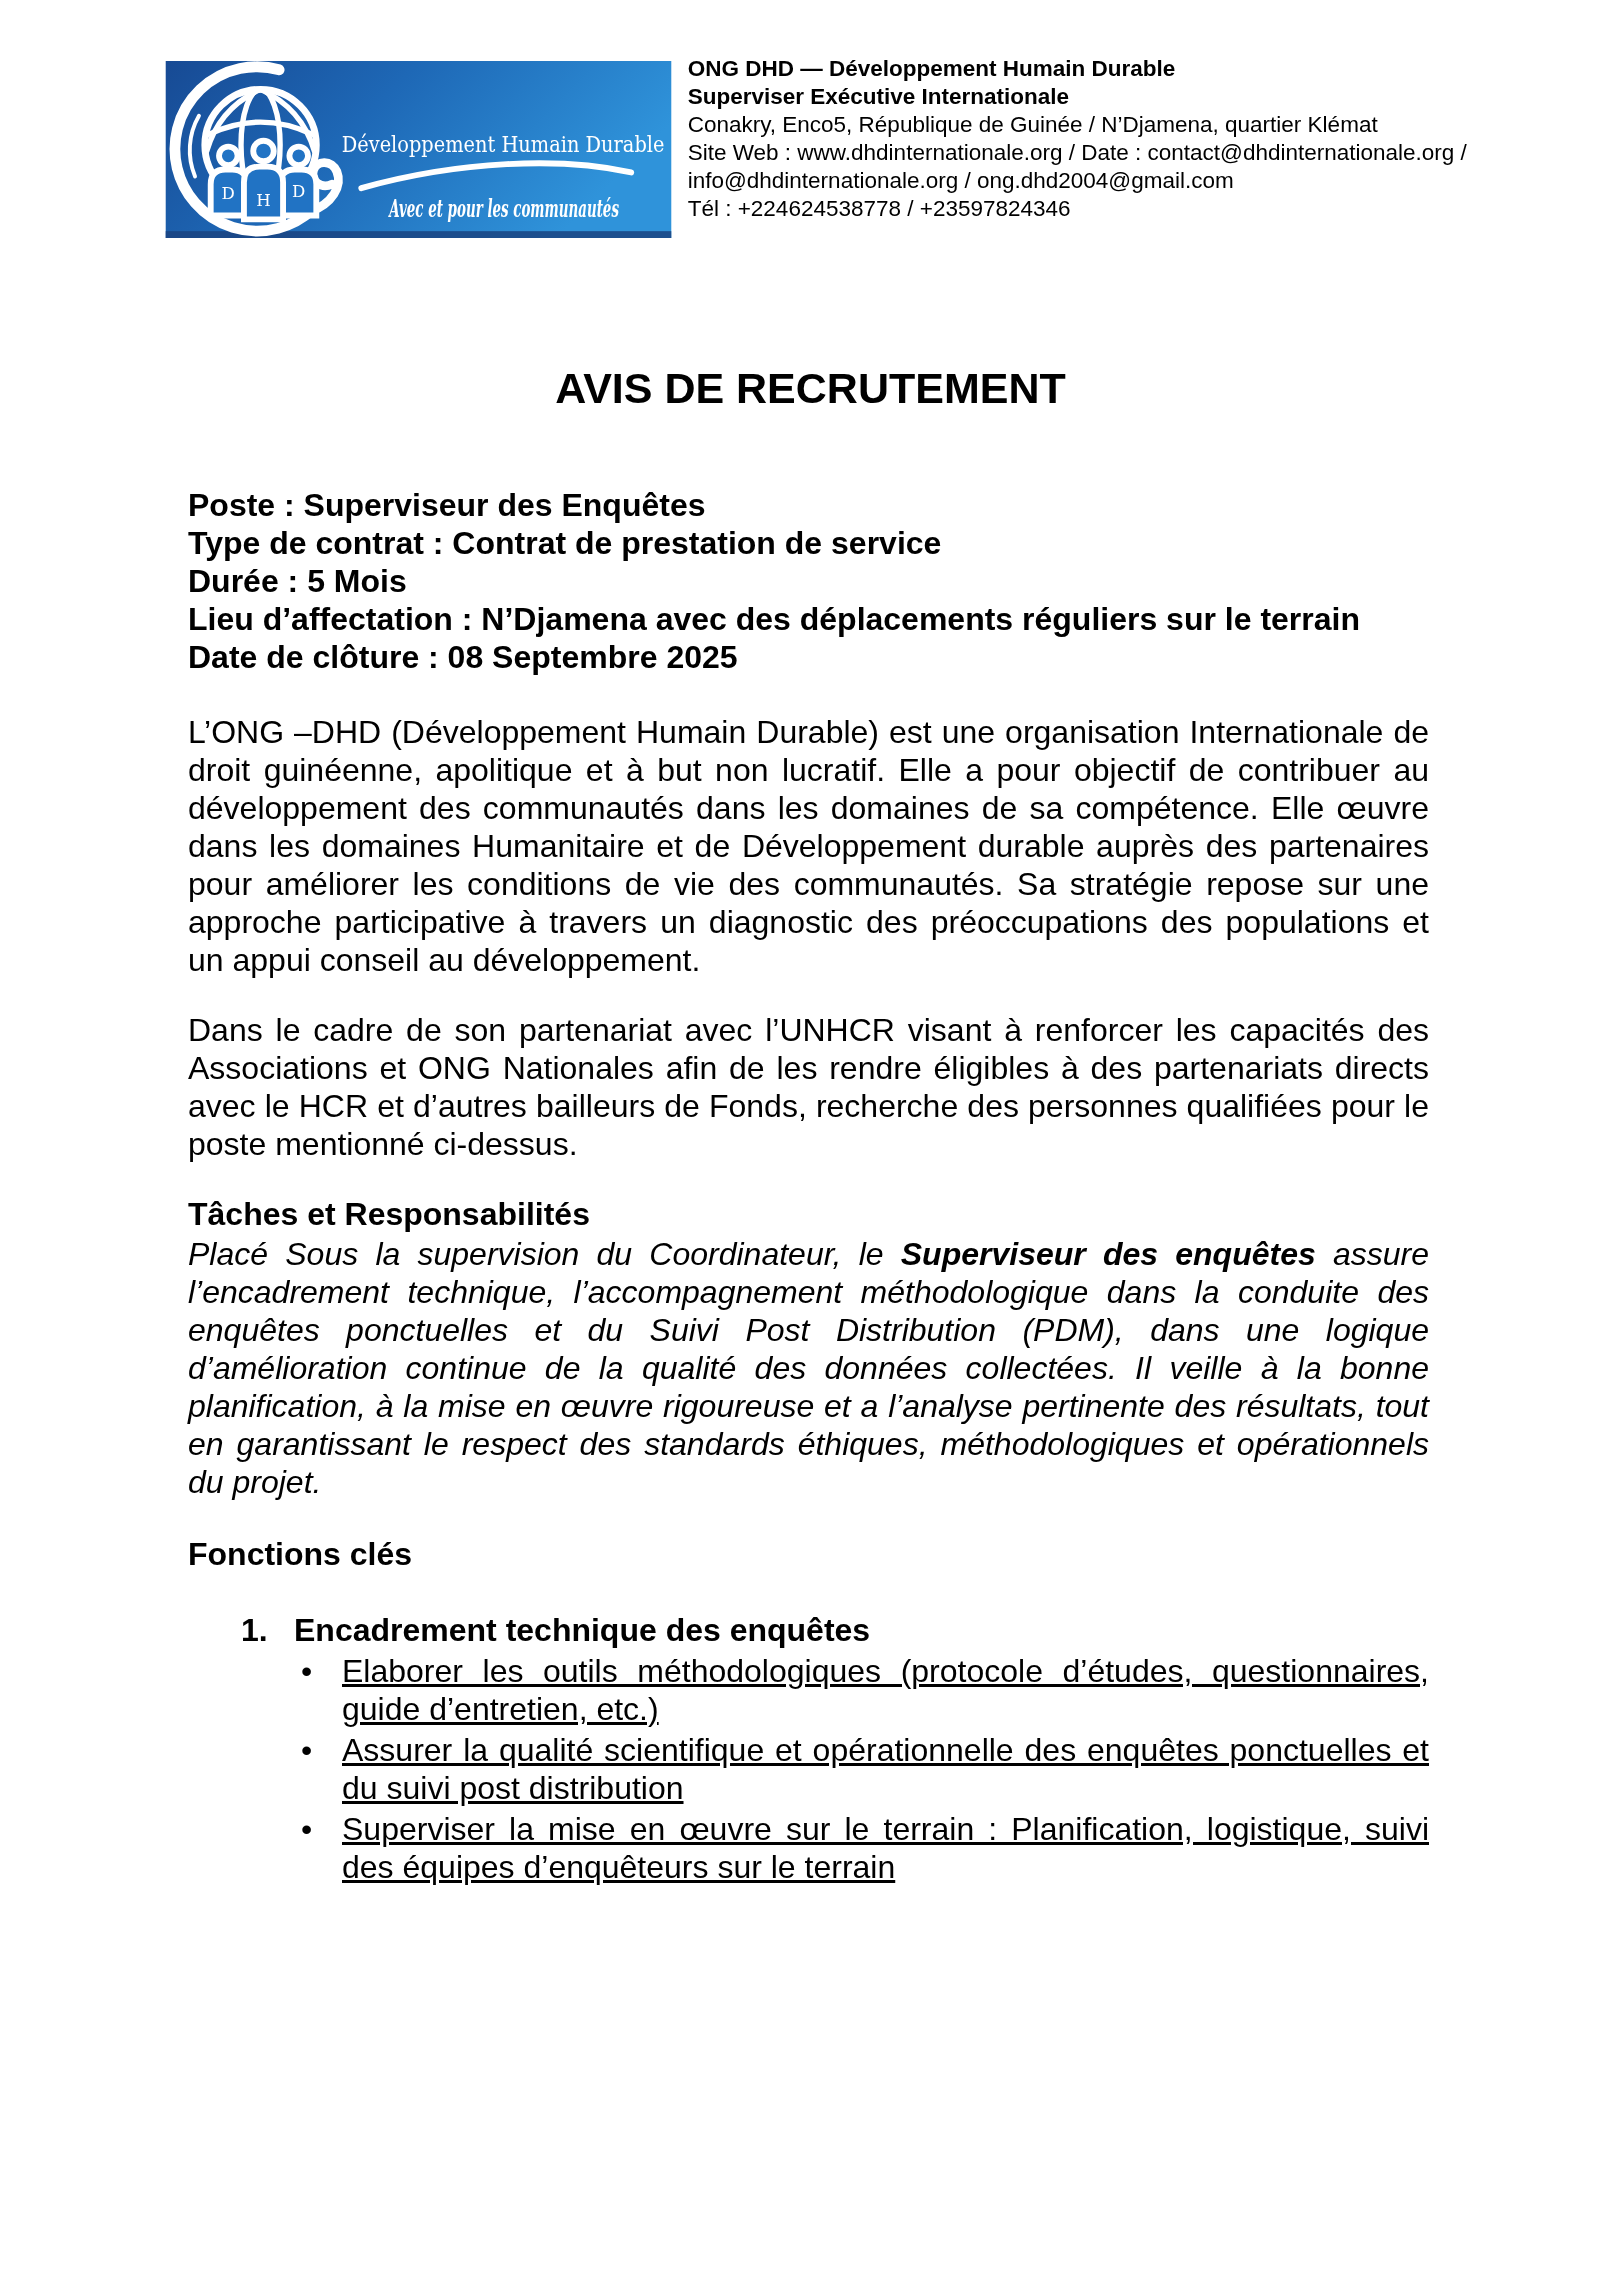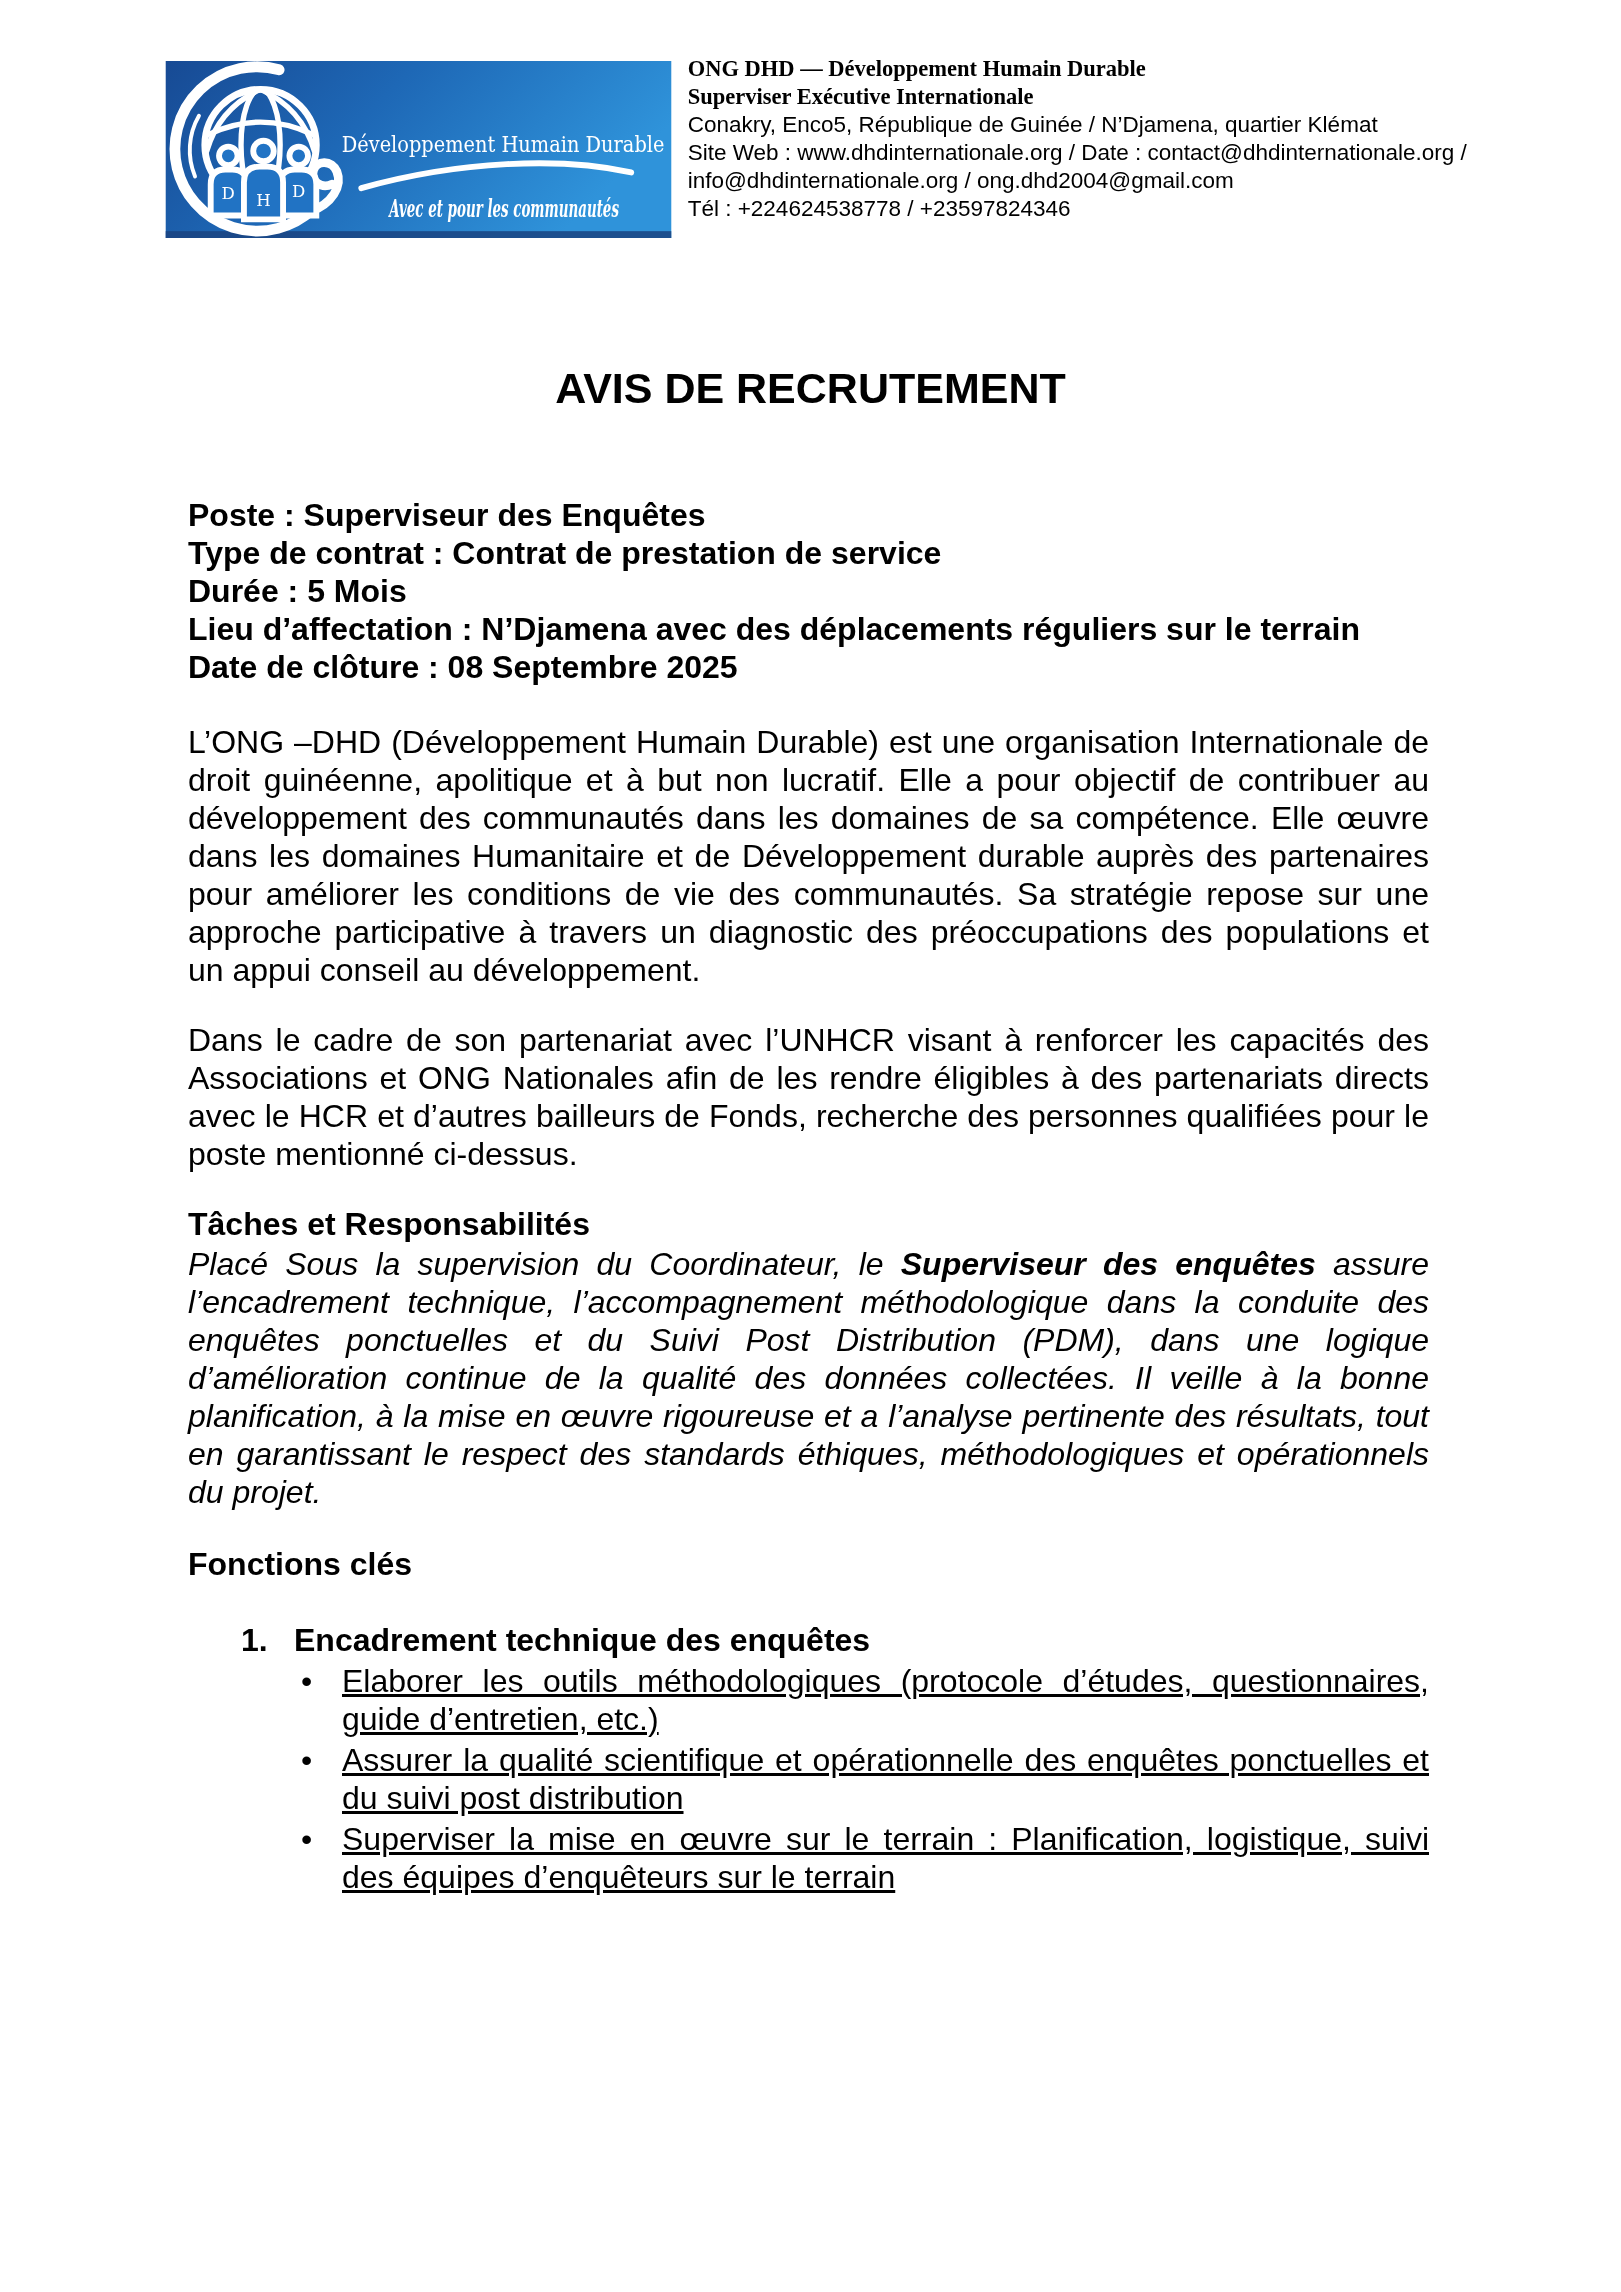--- a/index.html
+++ b/index.html
@@ -13,31 +13,31 @@
     margin:0 auto;
     overflow:hidden;
   }
 
   
   .header { position:absolute; top:61px; left:165px; right:39px; display:flex; gap:15.7px; align-items:flex-start; }
   .logo { width:507px; height:177px; flex:0 0 auto; }
   .logo svg { display:block; width:507px; height:177px; }
   .org-info { font-size:22.5px; line-height:28px; margin-top:-5.9px; }
   .org-info div { white-space:nowrap; }
-  .org-info .b { font-weight:bold;font-family:Liberation Serif, serif; }
+  .org-info .b { font-weight:bold; }
 
   
   .doc-title {
     position:absolute; top:364px; left:0; width:100%;
     text-align:center; font-size:43px; line-height:49px; font-weight:bold;
   }
 
   
   .body-content {
-    position:absolute; top:496px; left:188px; width:1241px;
+    position:absolute; top:486px; left:188px; width:1241px;
     font-size:32px; line-height:38px;
   }
   .job-details { font-weight:bold; }
   .section-heading { font-weight:bold; margin-top:68px; }
   .p1 { margin-top:37px; text-align:justify; }
   .p2 { margin-top:32px; text-align:justify; }
   .sub-heading { font-weight:bold; margin-top:32px; }
   .p3 { margin-top:2px; text-align:justify;font-style:italic; }
   .fonctions-heading { font-weight:bold; margin-top:34px; }
   .num-item { margin-top:38px; display:flex; font-weight:bold; padding-left:53px; }

